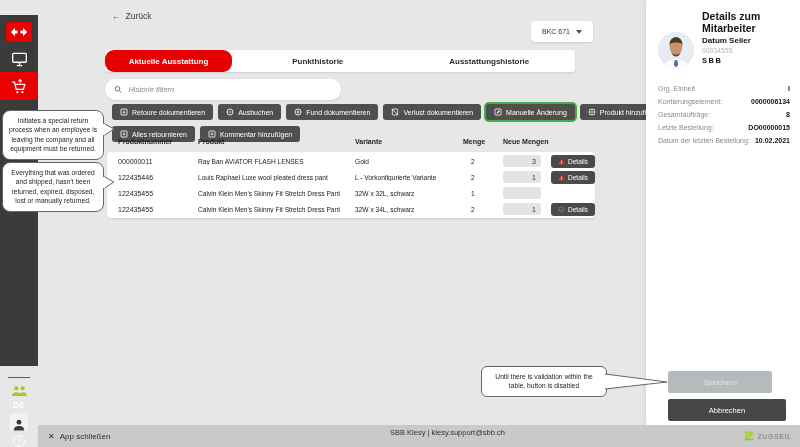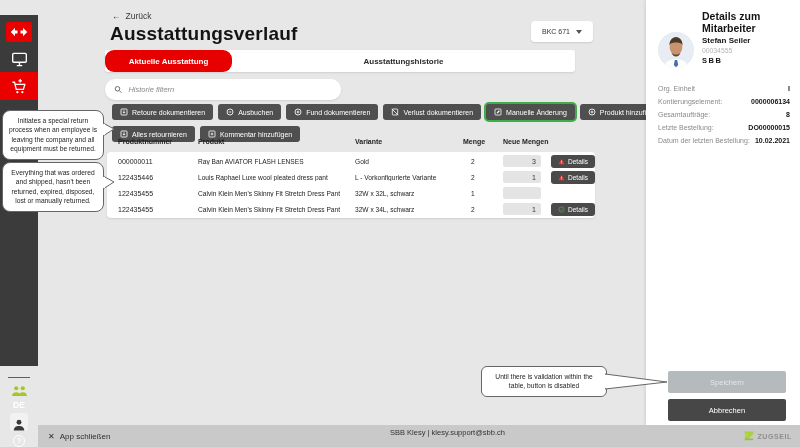--- a/index.html
+++ b/index.html
@@ -67,21 +67,21 @@
   .panel { position:absolute; left:646px; top:0; width:154px; height:425px; background:#fff; box-shadow:-1px 0 3px rgba(0,0,0,.10); z-index:4; }
   .panel-title { position:absolute; left:12px; top:10px; font-size:10.5px; font-weight:bold; color:#141414;padding-left:44px; }
   .avatar { position:absolute; left:12px; top:32px; width:36px; height:36px; border-radius:50%; overflow:hidden; background:#e6edf3; }
   .emp-name { position:absolute; left:56px; top:36px; font-size:8px; font-weight:bold; color:#141414; }
   .emp-id { position:absolute; left:56px; top:47px; font-size:6.8px; color:#b3b3b3; }
   .emp-co { position:absolute; left:56px; top:56px; font-size:7.5px; font-weight:bold; color:#141414; letter-spacing:1.5px; }
   .fields { position:absolute; left:12px; top:85px; width:132px; }
   .frow { display:flex; justify-content:space-between; align-items:baseline; height:13px; }
   .flabel { font-size:7px; color:#8a8a8a; white-space:nowrap; }
   .fvalue { font-size:7px; font-weight:bold; color:#141414; white-space:nowrap; }
-  .save-btn { position:absolute; left:668px; top:371px; width:118px; height:22px; background:#b5babc; color:#e2e6e8; border:none; border-radius:2px; font-size:7.5px; font-family:inherit; z-index:5; }
+  .save-btn { position:absolute; left:668px; top:371px; width:104px; height:22px; background:#b5babc; color:#e2e6e8; border:none; border-radius:2px; font-size:7.5px; font-family:inherit; z-index:5; }
   .cancel-btn { position:absolute; left:668px; top:399px; width:118px; height:22px; background:#474747; color:#fff; border:none; border-radius:2px; font-size:7.5px; font-family:inherit; cursor:pointer; z-index:5; }
 
   
   .bbar { position:absolute; left:38px; top:425px; width:762px; height:22px; background:#c9c9c9; z-index:7; }
   .close-app { position:absolute; left:10px; top:0; height:22px; display:flex; align-items:center; gap:5px; font-size:8px; color:#2e2e2e; cursor:pointer; }
   .support { position:absolute; left:352px; top:0; height:14px; display:flex; align-items:center; font-size:7.5px; color:#333; }
   .brand { position:absolute; right:8px; top:0; height:22px; display:flex; align-items:center; gap:3px; }
   .brand-text { font-size:7px; font-weight:bold; color:#8d8d8d; letter-spacing:.6px; }
 </style>
 </head>
@@ -137,28 +137,28 @@
         <i style="width:3px;height:3px;"></i>
         <i style="width:6px;height:6px;"></i>
         <i style="width:4px;height:6px;"></i>
     </div>
   </div>
 
   <div class="back-link">
     <span>←</span>
     <span>Zurück</span>
   </div>
-  <div class="page-title">Ausstattungsverlauf</div>
   <div class="unit-select">
     <span>BKC 671</span>
     <span class="chev"></span>
   </div>
 
   <div class="tabbar">
     <div class="tab active">Aktuelle Ausstattung</div>
+    <div class="tab">Punkthistorie</div>
     <div class="tab">Ausstattungshistorie</div>
   </div>
 
   <div class="filter">
     <svg width="9" height="9" viewBox="0 0 24 24" fill="none" stroke="#555" stroke-width="2.4">
       <circle cx="10" cy="10" r="6.5"></circle>
         <path d="m15.5 15.5 5.5 5.5"></path>
     </svg>
     <input type="text" placeholder="Historie filtern" style="">
   </div>
@@ -314,21 +314,21 @@
     <div class="avatar">
       <svg width="36" height="36" viewBox="0 0 36 36">
         <circle cx="18" cy="18" r="18" fill="#e7edf3"></circle>
         <path d="M18 27c-7.5 0-11.5 3.5-13 9h26c-1.5-5.5-5.5-9-13-9z" fill="#fdfdfd"></path>
         <path d="M16.8 28h2.4l1 5-2.2 2.3-2.2-2.3z" fill="#4a6fa5"></path>
         <ellipse cx="18" cy="15.5" rx="6.3" ry="7.5" fill="#c9936f"></ellipse>
         <path d="M11.5 14c-.4-5.5 2.7-9 6.5-9s6.9 3.5 6.5 9c-.6-2.4-2.2-3.4-6.5-3.4s-5.9 1-6.5 3.4z" fill="#4c3a28"></path>
         <path d="M13.5 20.5c.8 2.8 2.3 4 4.5 4s3.7-1.2 4.5-4c-1.2 1.4-2.7 2-4.5 2s-3.3-.6-4.5-2z" fill="#5d4630"></path>
       </svg>
     </div>
-    <div class="emp-name">Stefan Seiler</div>
+    <div class="emp-name">Datum Seiler</div>
     <div class="emp-id">00034555</div>
     <div class="emp-co">SBB</div>
     <div class="fields">
       <div class="frow">
           <span class="flabel">Org. Einheit</span>
           <span class="fvalue">I</span>
         </div>
       <div class="frow">
           <span class="flabel">Kontierungselement:</span>
           <span class="fvalue">0000006134</span>

